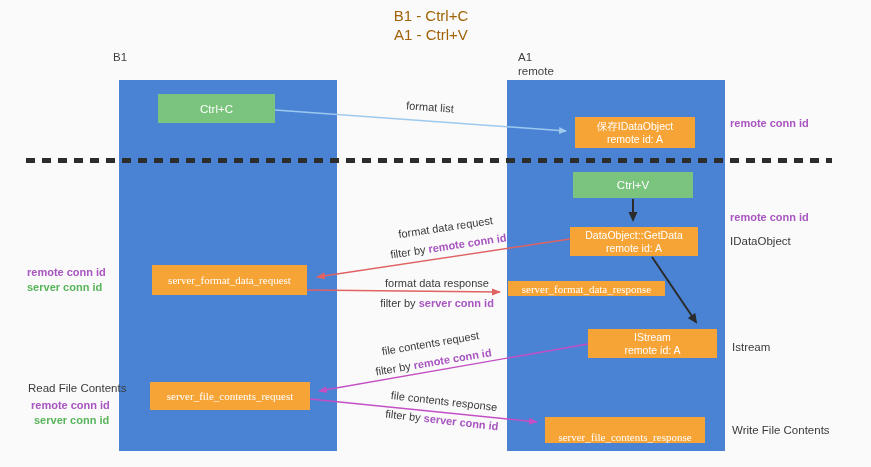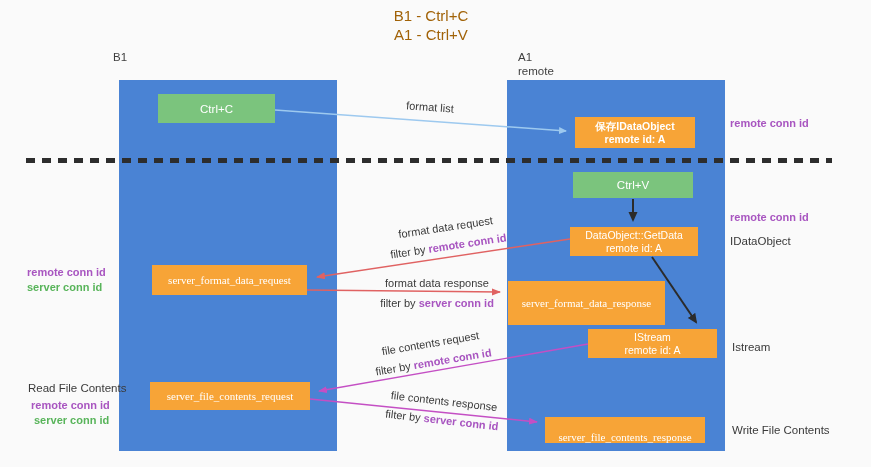--- a/index.html
+++ b/index.html
@@ -88,39 +88,39 @@
     <line x1="570" y1="239" x2="317" y2="277" stroke="#e06262" stroke-width="1.4" marker-end="url(#m-red)"></line>
     <line x1="307" y1="290" x2="500" y2="292" stroke="#e06262" stroke-width="1.4" marker-end="url(#m-red)"></line>
     <line x1="588" y1="344" x2="319" y2="391" stroke="#c44fc4" stroke-width="1.4" marker-end="url(#m-mag)"></line>
     <line x1="310" y1="399" x2="537" y2="422" stroke="#c44fc4" stroke-width="1.4" marker-end="url(#m-mag)"></line>
   </svg>
 
   <div class="abs node green" style="left:158px;top:94px;width:117px;height:29px;">
     <span>Ctrl+C</span>
   </div>
 
-  <div class="abs node orange" style="left:575px;top:117px;width:120px;height:31px;font-weight:bold;">
+  <div class="abs node orange" style="left:575px;top:117px;width:120px;height:31px;">
     <span class="l2">保存IDataObject</span>
     <span class="l2">remote id: A</span>
   </div>
 
   <div class="abs node green" style="left:573px;top:172px;width:120px;height:26px;">
     <span>Ctrl+V</span>
   </div>
 
   <div class="abs node orange" style="left:570px;top:227px;width:128px;height:29px;">
     <span class="l2">DataObject::GetData</span>
     <span class="l2">remote id: A</span>
   </div>
 
   <div class="abs node orange single" style="left:152px;top:265px;width:155px;height:30px;">
     <span>server_format_data_request</span>
   </div>
 
-  <div class="abs node orange single" style="left:508px;top:281px;width:157px;height:44px;">
+  <div class="abs node orange single" style="left:508px;top:281px;width:157px;height:15px;">
     <span>server_format_data_response</span>
   </div>
 
   <div class="abs node orange" style="left:588px;top:329px;width:129px;height:29px;">
     <span class="l2">IStream</span>
     <span class="l2">remote id: A</span>
   </div>
 
   <div class="abs node orange single" style="left:150px;top:382px;width:160px;height:28px;">
     <span>server_file_contents_request</span>

